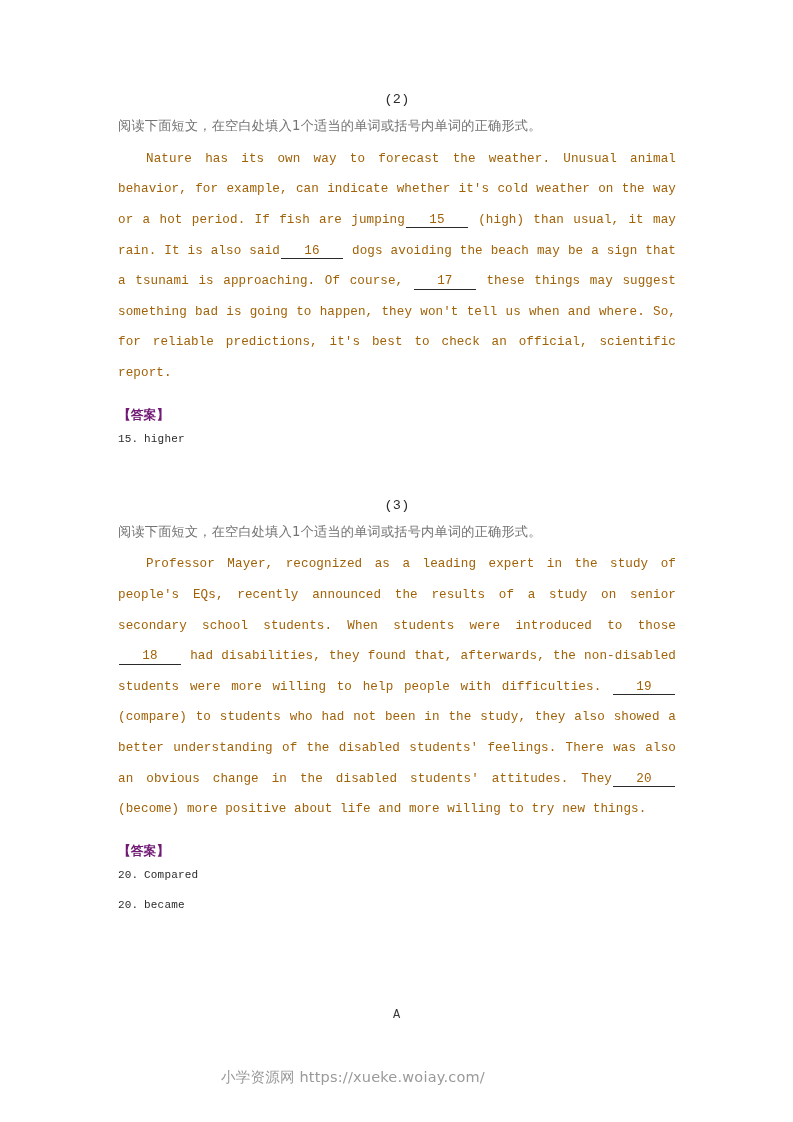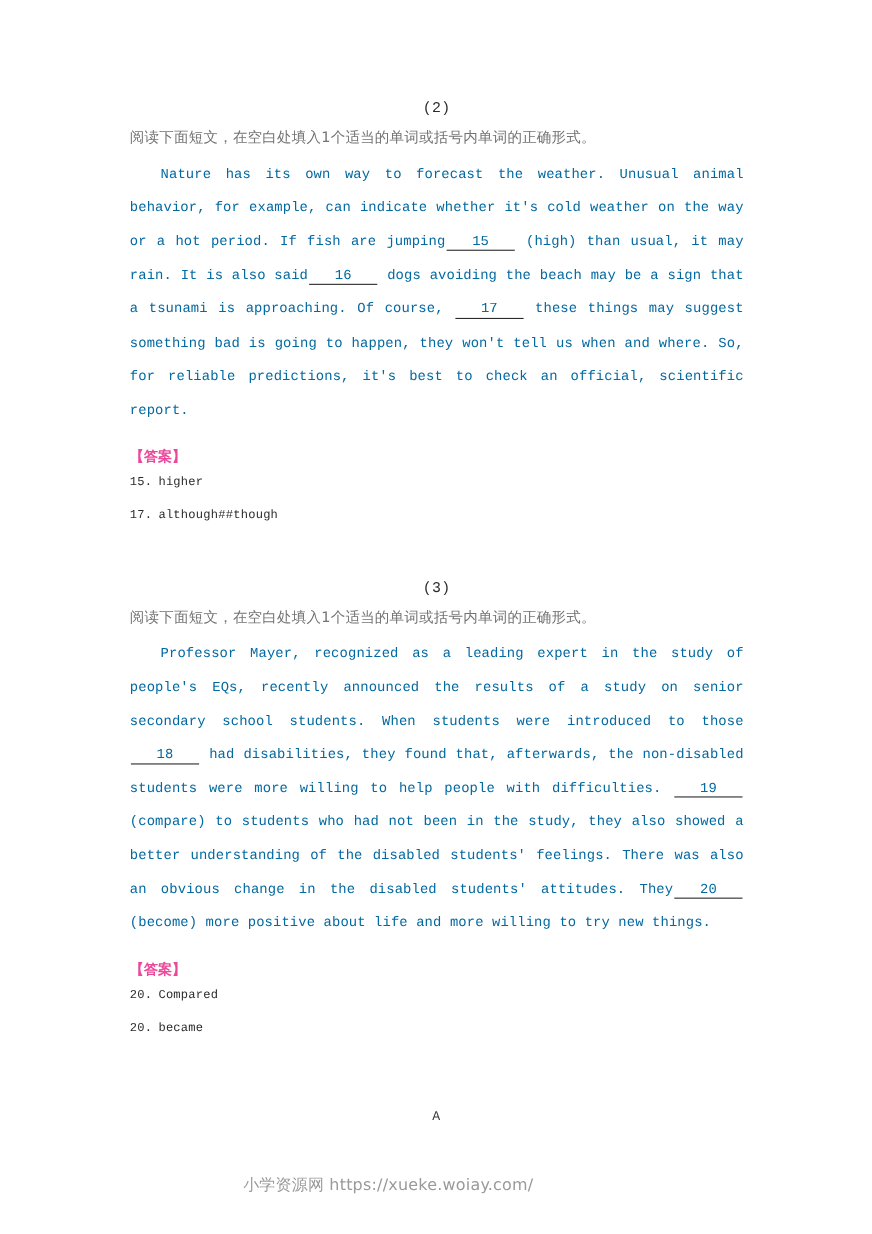--- a/index.html
+++ b/index.html
@@ -45,21 +45,21 @@
     color: #737373;
     line-height: 1.5;
     margin: 0 0 8px 0;
     letter-spacing: 0.2px;
   }
 
   
   .passage {
     font-family: "Liberation Mono", "DejaVu Sans Mono", monospace;
     font-size: 12.6px;
-    color: #0369a1;
+    color: #a16207;
     line-height: 30.6px;
     text-align: justify;
     text-justify: inter-word;
     margin: 0;
     letter-spacing: 0.1px;
   }
   .passage .indent {
     display: inline-block;
     width: 28px;
   }
@@ -73,21 +73,21 @@
     line-height: 1.15;
     margin: 0 1px;
     vertical-align: baseline;
   }
 
   
   .answer-head {
     font-family: "DejaVu Sans", "Liberation Sans", sans-serif;
     font-size: 12.8px;
     font-weight: bold;
-    color: #ec4899;
+    color: #701a75;
     margin: 18px 0 10px 0;
   }
   .answer-item {
     font-family: "Liberation Mono", "DejaVu Sans Mono", monospace;
     font-size: 11px;
     color: #2b2b2b;
     line-height: 1.0;
     margin: 0 0 19px 0;
     letter-spacing: 0.2px;
   }
@@ -140,23 +140,20 @@
         <span>dogs avoiding the beach may be a sign that a tsunami is approaching. Of course,</span>
         <span class="blank">17</span>
         <span>these things may suggest something bad is going to happen, they won't tell us when and where. So, for reliable predictions, it's best to check an official, scientific report.</span>
       </p>
 
       <div class="answer-head">【答案】</div>
 
       <div class="answer-item">
         <span class="num">15.</span><span>higher</span>
       </div>
-      <div class="answer-item">
-        <span class="num">17.</span><span>although##though</span>
-      </div>
     </div>
 
     <div class="block-gap"></div>
 
     <div>
       <div class="section-marker">(3)</div>
 
       <div class="directive">阅读下面短文，在空白处填入1个适当的单词或括号内单词的正确形式。</div>
 
       <p class="passage">

